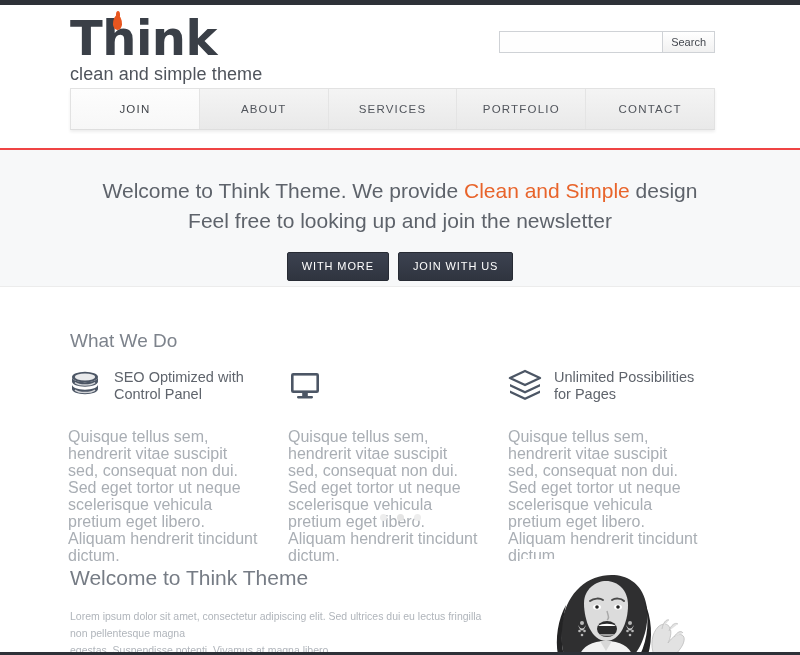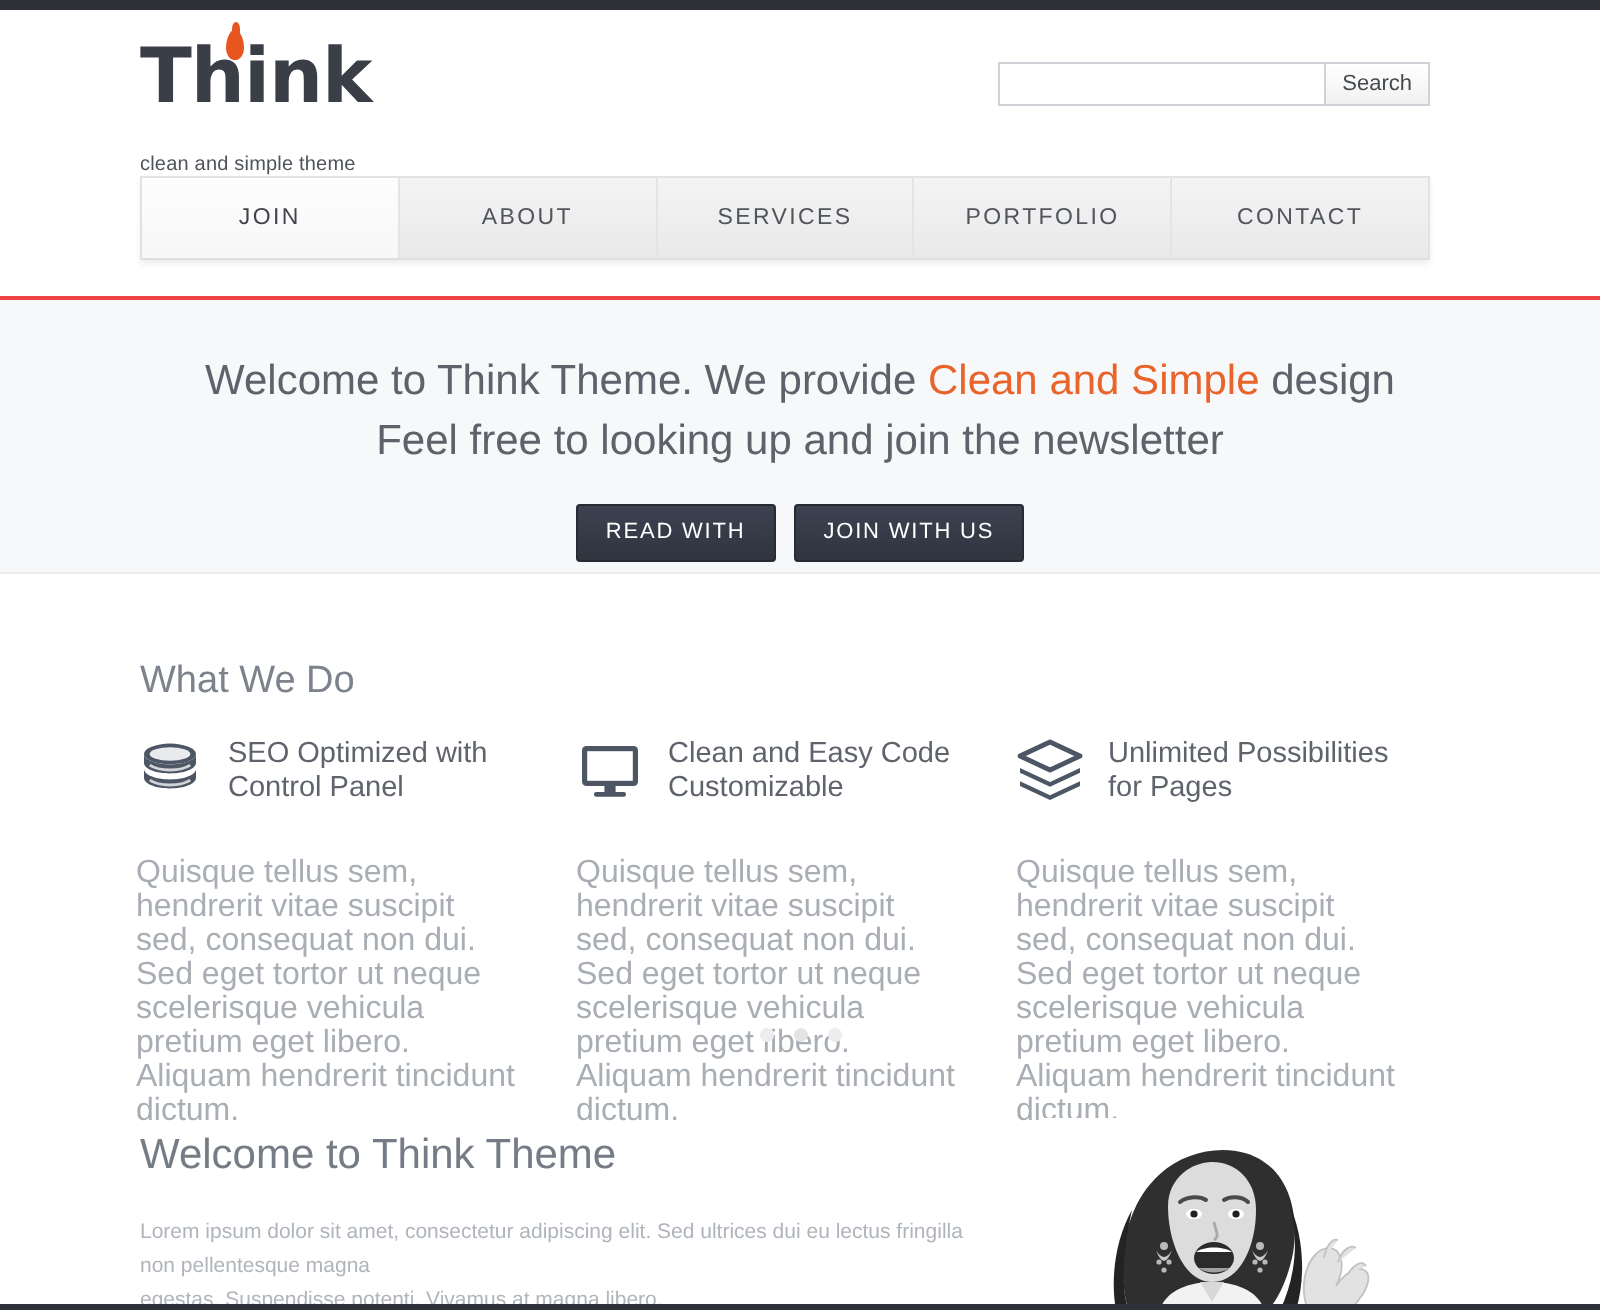--- a/index.html
+++ b/index.html
@@ -40,21 +40,21 @@
 
   .logo-block {
     position: absolute;
     left: 70px;
     top: 12px;
   }
 
   .logo-word {
     position: relative;
     font-family: "DejaVu Sans", sans-serif;
-    font-size: 38px;
+    font-size: 48px;
     font-weight: bold;
     color: #3a3f47;
     letter-spacing: -0.5px;
     line-height: 42px;
   }
 
   .logo-flame {
     position: absolute;
     left: 43px;
     top: -2px;
@@ -70,23 +70,23 @@
     left: 2.5px;
     top: -4px;
     width: 4px;
     height: 7px;
     background: #e8561f;
     border-radius: 50% 50% 40% 40%;
   }
 
   .logo-tagline {
     font-family: "Liberation Sans", sans-serif;
-    font-size: 10px;
+    font-size: 18px;
     color: #4f545c;
-    margin-top: 18px;
+    margin-top: 5px;
     letter-spacing: 0.1px;
   }
 
   
   .search-wrap {
     position: absolute;
     right: 85px;
     top: 26px;
     display: flex;
     align-items: stretch;
@@ -336,21 +336,21 @@
     <div class="nav-item">CONTACT</div>
   </div>
 
   <div class="hero">
     <div class="hero-line l1">
       <span>Welcome to Think Theme. We provide </span><span class="hero-accent">Clean and Simple</span><span> design</span>
     </div>
     <div class="hero-line l2">Feel free to looking up and join the newsletter</div>
 
     <div class="hero-buttons">
-      <button class="hero-btn">READ WITH</button>
+      <button class="hero-btn">WITH MORE</button>
       <button class="hero-btn">JOIN WITH US</button>
     </div>
   </div>
 
   <h2 class="section-title" id="whatwedo-title">What We Do</h2>
 
   <div class="features">
 
     <div class="feature">
       <div class="feature-head">
@@ -377,24 +377,20 @@
     <div class="feature">
       <div class="feature-head">
         <span class="feature-icon">
           <svg viewBox="0 0 34 34" width="34" height="34">
             <rect x="3" y="5" width="28" height="20" rx="2.2" fill="#4c5665"></rect>
             <rect x="5.6" y="7.6" width="22.8" height="14.8" fill="#ffffff"></rect>
             <rect x="14.2" y="25" width="5.6" height="3.6" fill="#4c5665"></rect>
             <rect x="9" y="28" width="16" height="2.4" rx="1.1" fill="#4c5665"></rect>
           </svg>
         </span>
-        <div class="feature-title">
-          <span>Clean and Easy Code</span><br>
-          <span>Customizable</span>
-        </div>
       </div>
       <div class="feature-text">Quisque tellus sem, hendrerit vitae suscipit sed, consequat non dui. Sed eget tortor ut neque scelerisque vehicula pretium eget libero. Aliquam hendrerit tincidunt dictum.</div>
     </div>
 
     <div class="feature">
       <div class="feature-head">
         <span class="feature-icon">
           <svg viewBox="0 0 34 34" width="34" height="34">
             <path d="M17 3 L32 10 L17 17 L2 10 Z" fill="none" stroke="#4c5665" stroke-width="2.4" stroke-linejoin="round"></path>
             <path d="M2 16 L17 23 L32 16 L32 18.4 L17 25.4 L2 18.4 Z" fill="#4c5665"></path>

